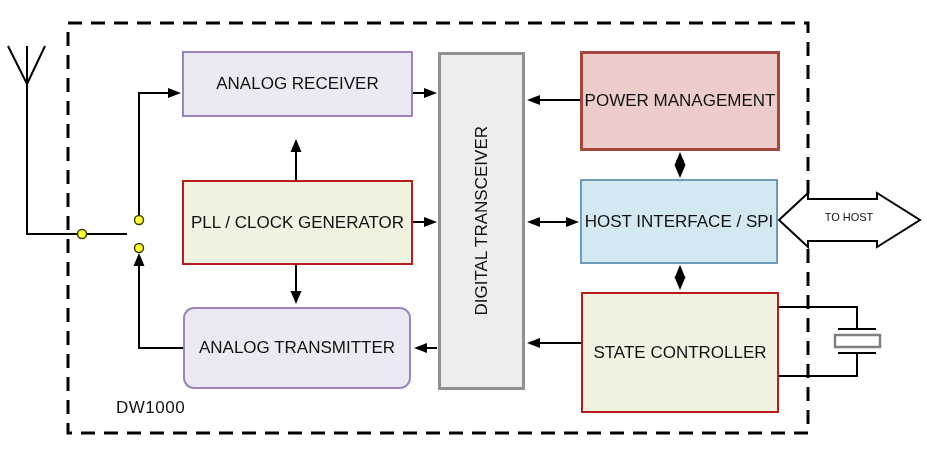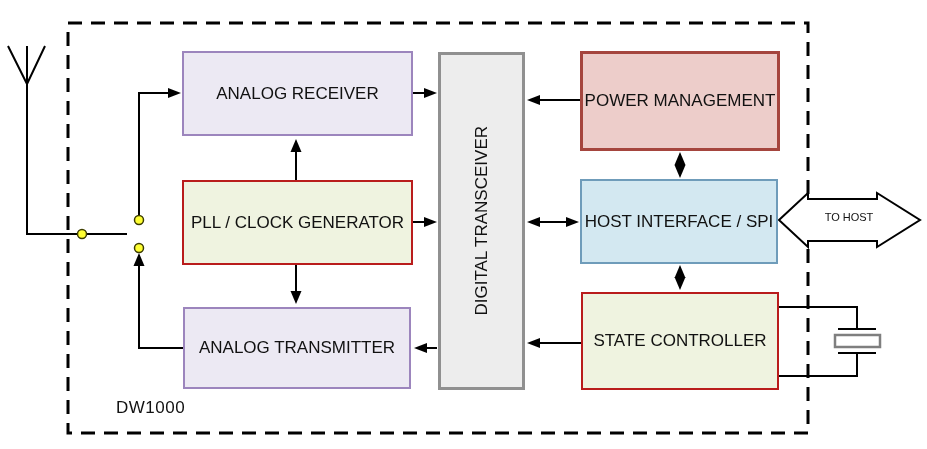--- a/index.html
+++ b/index.html
@@ -12,27 +12,27 @@
     position:absolute; box-sizing:border-box;
     display:flex; align-items:center; justify-content:center;
     text-align:center; font-size:17px; color:#111; white-space:nowrap;
   }
   .b-lav { background:#ece9f3; border:2px solid #9c85bd; }
   .b-grn { background:#eff3e0; border:2px solid #b91c1c; }
   .b-gry { background:#ededed; border:3px solid #909090; }
   .b-red { background:#edcdca; border:3px solid #a5453e; }
   .b-blu { background:#d3e8f1; border:2px solid #6f9cba; }
 
-  .blk-rx  { left:182px; top:51px;  width:231px; height:85px; }
+  .blk-rx  { left:182px; top:51px;  width:231px; height:66px; }
   .blk-pll { left:182px; top:180px; width:231px; height:85px; }
-  .blk-tx  { left:183px; top:307px; width:228px; height:82px; }
+  .blk-tx  { left:183px; top:307px; width:228px; height:82px;border-radius:11px; }
   .blk-dt  { left:438px; top:52px;  width:87px;  height:338px; }
   .blk-pm  { left:580px; top:51px;  width:200px; height:100px; }
   .blk-hi  { left:580px; top:179px; width:198px; height:85px;text-align:center; }
-  .blk-sc  { left:581px; top:292px; width:198px; height:98px; }
+  .blk-sc  { left:581px; top:292px; width:198px; height:121px; }
 
   .vert-label { writing-mode:vertical-rl; transform:rotate(180deg); }
 
   .chip-label {
     position:absolute; left:116px; top:398px;
     font-size:17px; color:#111; letter-spacing:0.5px;
   }
   .tohost-label {
     position:absolute; left:799px; top:211px; width:100px;
     text-align:center; font-size:11px; color:#111;

